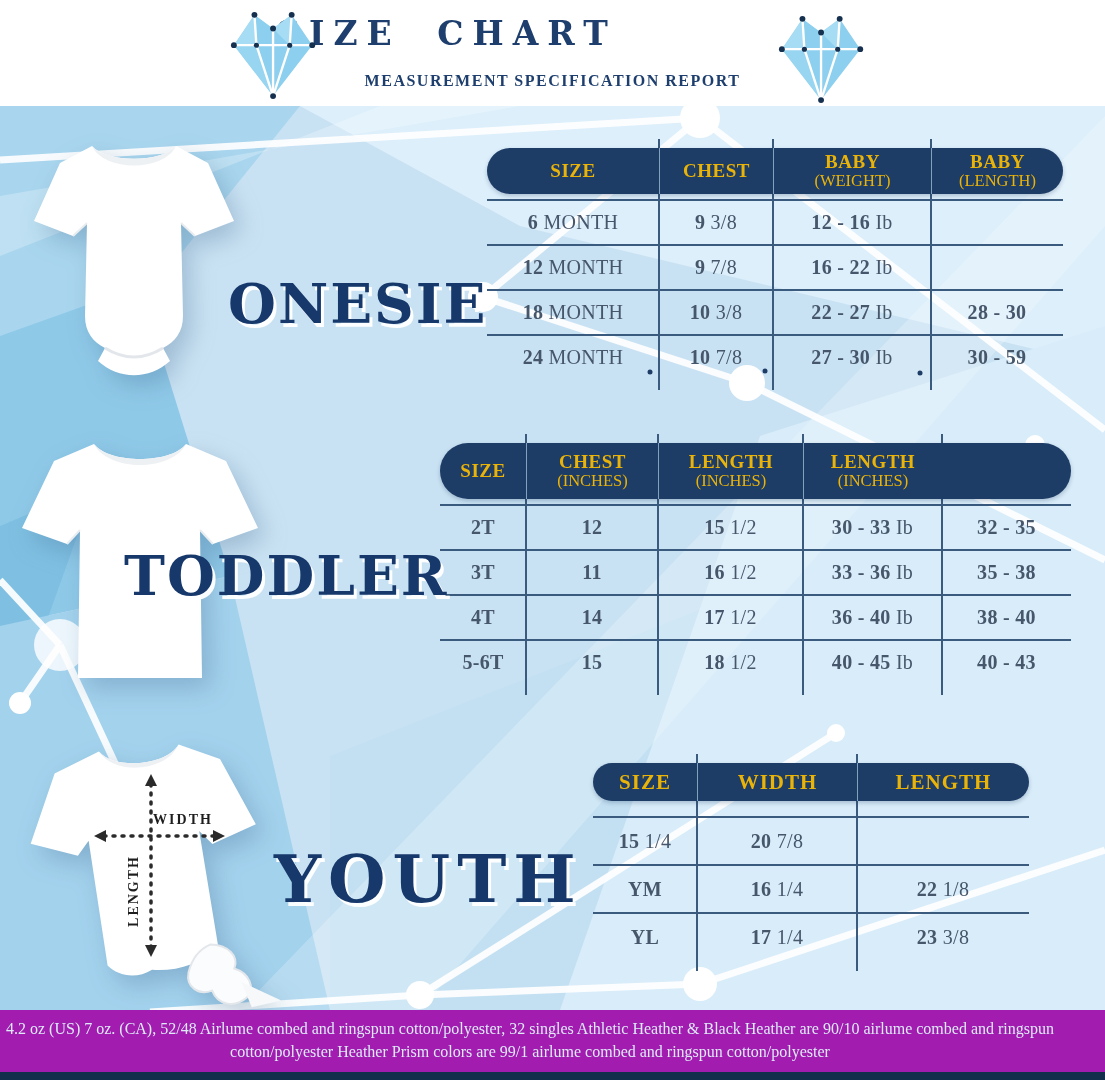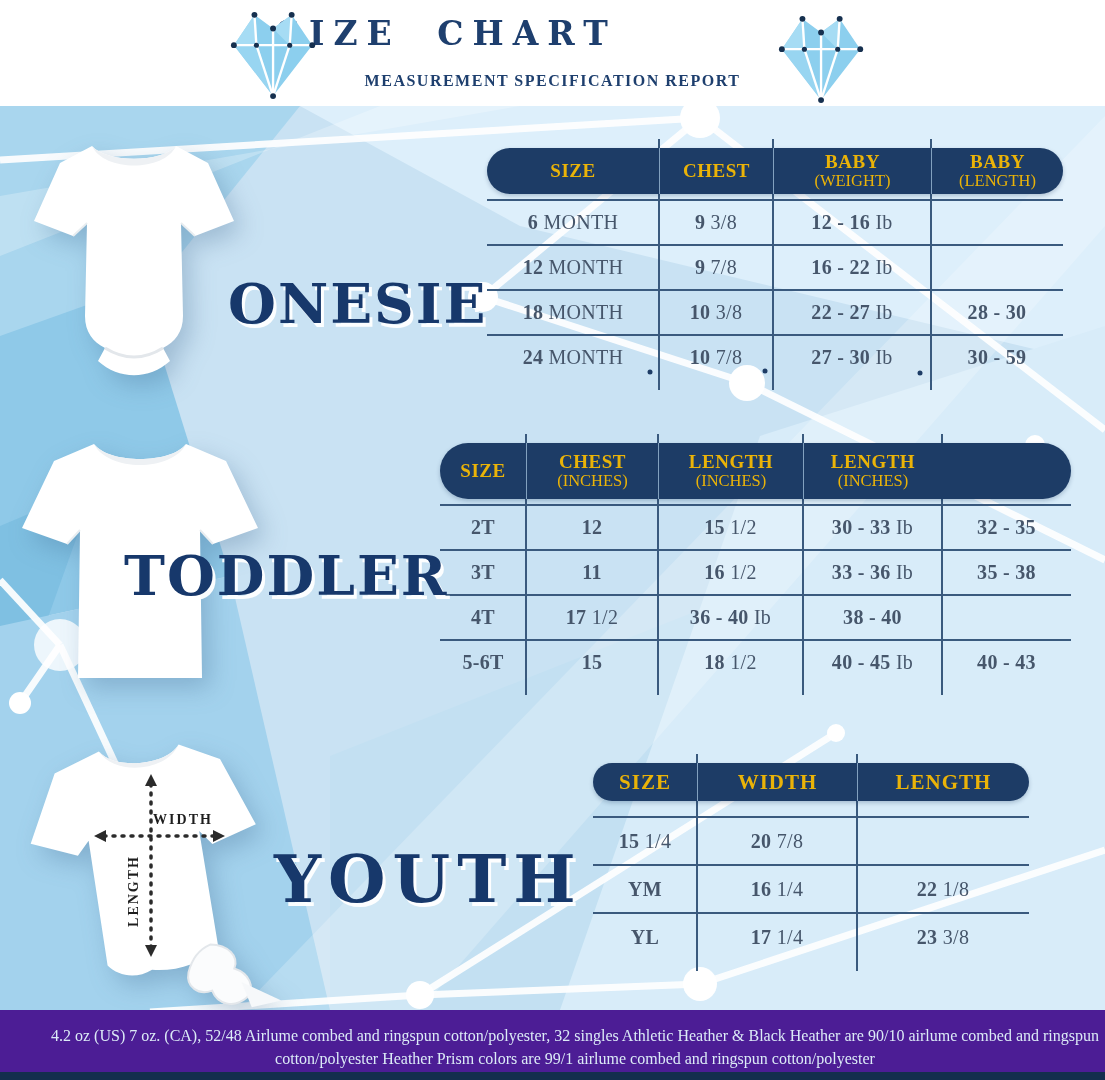--- a/index.html
+++ b/index.html
@@ -72,22 +72,22 @@
   #tbl-toddler .hc:nth-child(1),#tbl-toddler .cell:nth-child(1){width:86px;}
   #tbl-toddler .hc:nth-child(2),#tbl-toddler .cell:nth-child(2){width:132px;}
   #tbl-toddler .hc:nth-child(3),#tbl-toddler .cell:nth-child(3){width:145px;}
   #tbl-toddler .hc:nth-child(4),#tbl-toddler .cell:nth-child(4){width:139px;}
   #tbl-toddler .hc:nth-child(5),#tbl-toddler .cell:nth-child(5){width:129px;}
   #tbl-youth .hc:nth-child(1),#tbl-youth .cell:nth-child(1){width:104px;}
   #tbl-youth .hc:nth-child(2),#tbl-youth .cell:nth-child(2){width:160px;}
   #tbl-youth .hc:nth-child(3),#tbl-youth .cell:nth-child(3){width:172px;}
   
   .footer{
-    position:absolute;left:0;top:1010px;width:1105px;height:62px;background:#4c1d95;
-    z-index:4;display:flex;justify-content:flex-end;box-sizing:border-box;padding-top:15px;
+    position:absolute;left:0;top:1010px;width:1105px;height:62px;background:#a21caf;
+    z-index:4;display:flex;justify-content:flex-start;box-sizing:border-box;padding-top:8px;
   }
   .footer-inner{
     max-width:1060px;text-align:center;color:#dcebf7;font-size:16px;line-height:1.42;
     font-family:"Liberation Serif", serif;
   }
   .bottombar{position:absolute;left:0;top:1072px;width:1105px;height:8px;background:#132e4d;z-index:4;}
 </style>
 </head>
 <body>
 
@@ -379,20 +379,23 @@
         </div>
         <div class="cell">
           <span>35 - 38</span>
         </div>
       </div>
       <div class="trow">
         <div class="cell">
           <span>4T</span>
         </div>
         <div class="cell">
+          <span>14</span>
+        </div>
+        <div class="cell">
           <span>17 </span>
           <span class="lt">1/2</span>
         </div>
         <div class="cell">
           <span>36 - 40 </span>
           <span class="lt">Ib</span>
         </div>
         <div class="cell">
           <span>38 - 40</span>
         </div>

